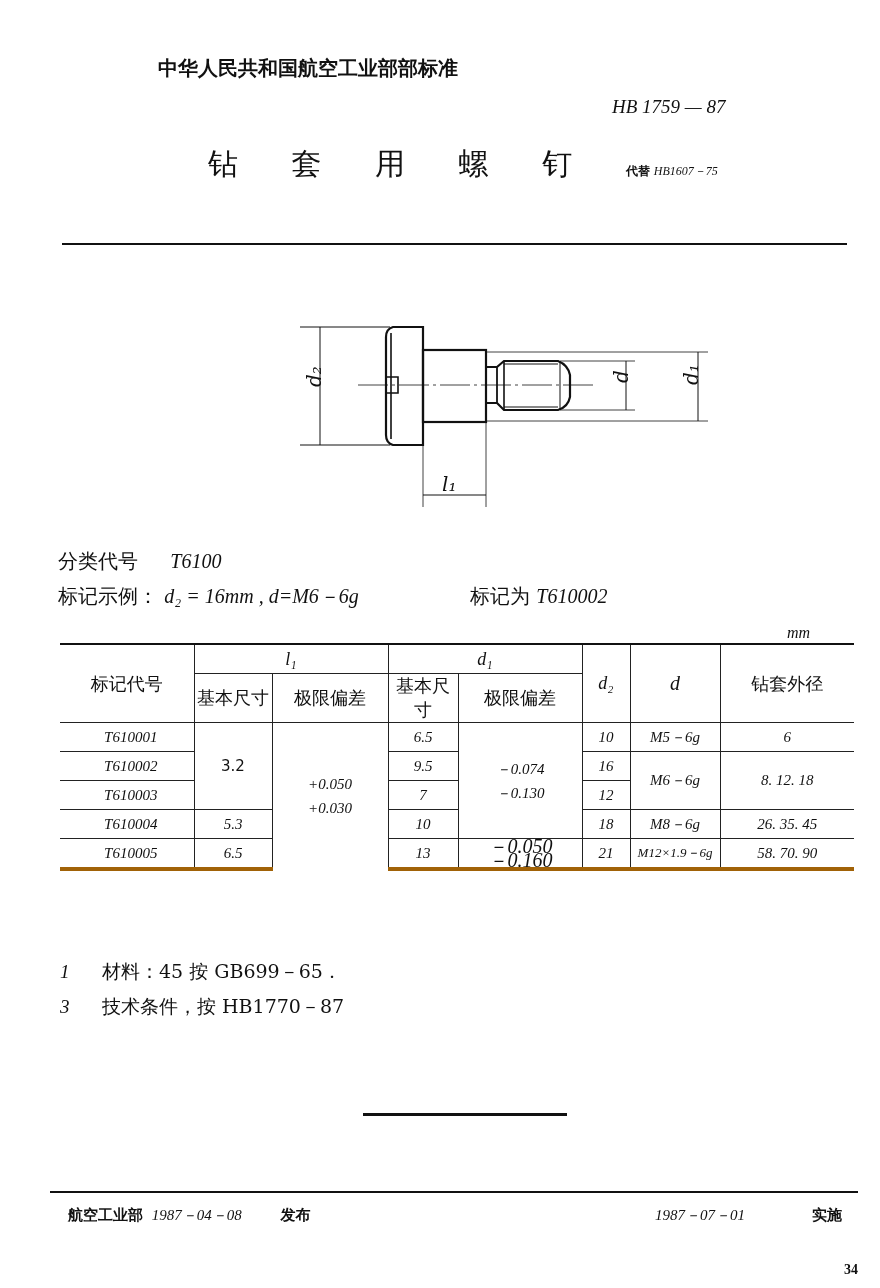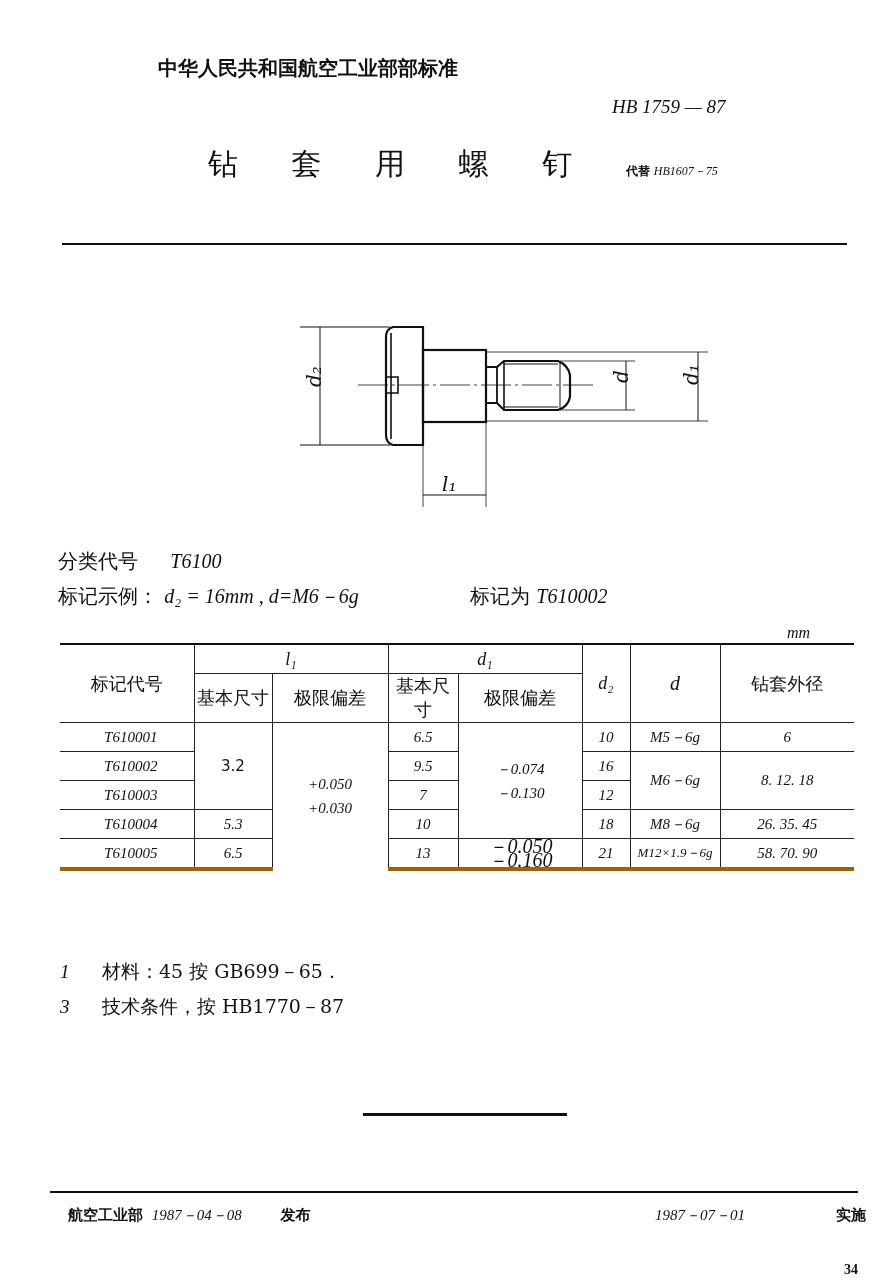--- a/index.html
+++ b/index.html
@@ -42,21 +42,21 @@
   .stack2 { line-height:14px; font-size:20px; }
 
   #notes { left:60px; top:915px; font-size:19px; line-height:34px;margin-top:39px; }
   #notes .num { display:inline-block; width:42px; }
 
   #rule-mid { left:363px; top:1113px; width:204px; height:3px; background:#111; }
   #rule-foot { left:50px; top:1191px; width:808px; height:2px; background:#111; }
   #footer-left { left:52px; top:1206px; font-size:15px;margin-left:16px; }
   #footer-left .cn { font-weight:bold; }
   #footer-right-date { left:655px; top:1206px; font-size:15px; }
-  #footer-right-label { left:812px; top:1206px; font-size:15px; font-weight:bold;margin-left:24px; }
+  #footer-right-label { left:812px; top:1206px; font-size:15px; font-weight:bold; }
   #page-no { left:844px; top:1262px; font-size:14px; font-weight:bold; font-family:"Liberation Serif", serif; }
 </style>
 </head>
 <body>
 
 <div id="org" class="abs">中华人民共和国航空工业部部标准</div>
 <div id="std-no" class="abs it">HB 1759 — 87</div>
 <div id="title" class="abs">钻 套 用 螺 钉</div>
 <div id="replace" class="abs">
   <span class="cn">代替</span>

